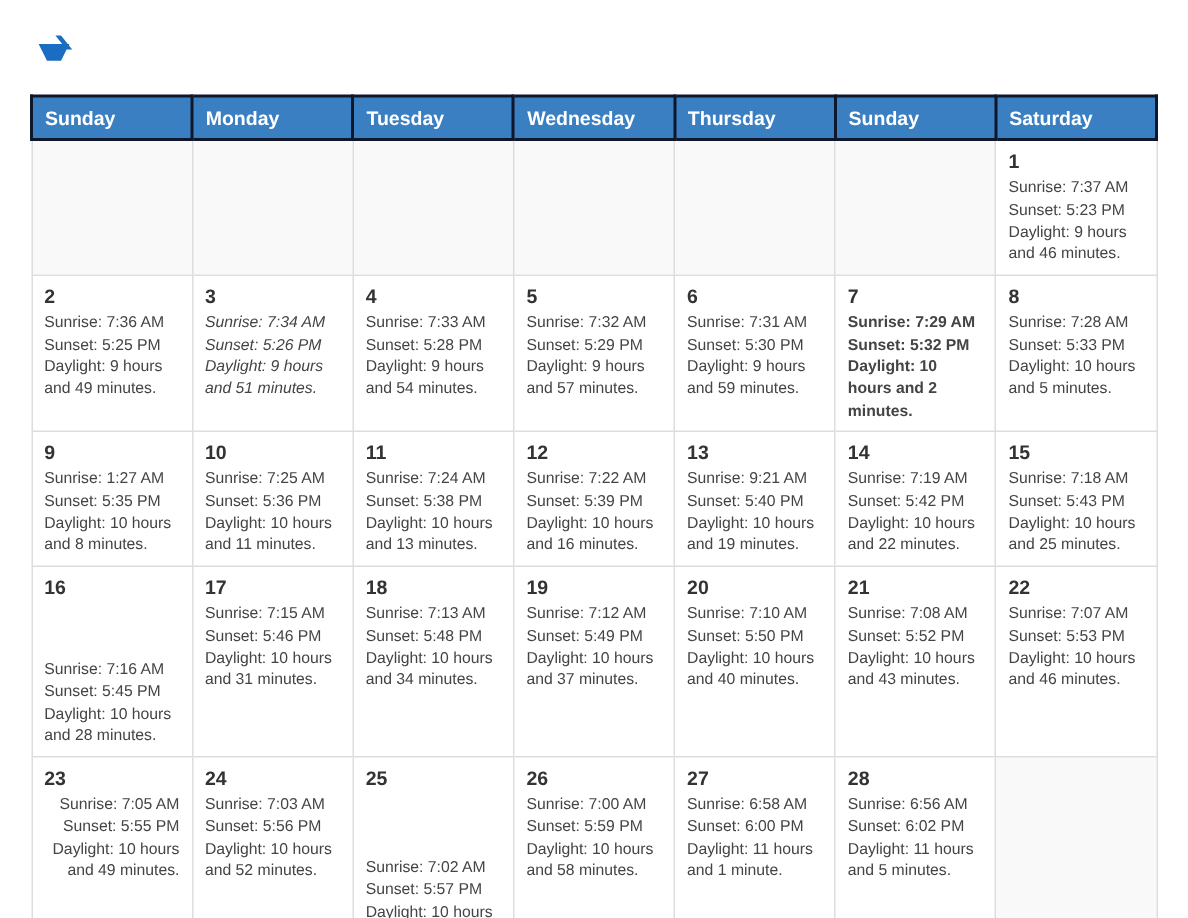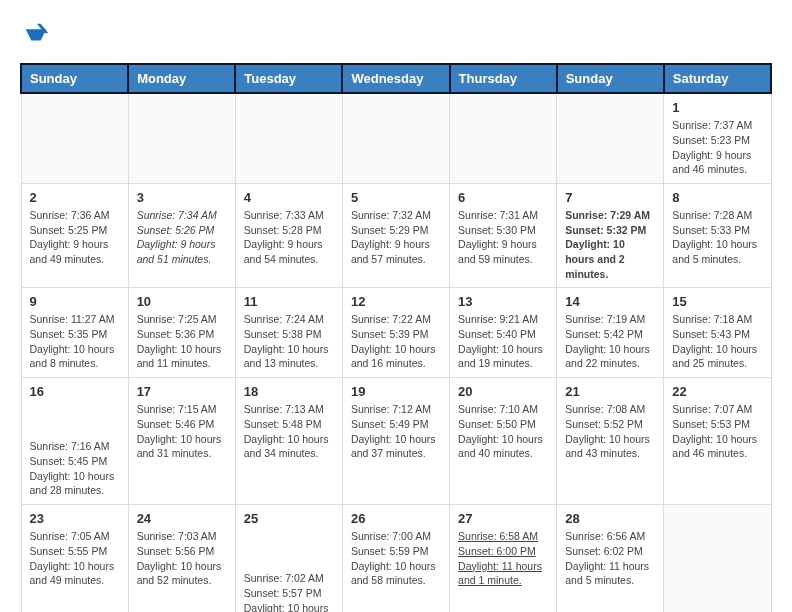--- a/index.html
+++ b/index.html
@@ -176,21 +176,21 @@
         <td>
           <span class="day-num">8</span>
           <div class="day-info" style="white-space: pre-line;">Sunrise: 7:28 AM
 Sunset: 5:33 PM
 Daylight: 10 hours and 5 minutes.</div>
         </td>
       </tr>
       <tr class="week-row">
         <td>
           <span class="day-num">9</span>
-          <div class="day-info" style="white-space: pre-line;">Sunrise: 11:27 AM
+          <div class="day-info" style="white-space: pre-line;">Sunrise: 1:27 AM
 Sunset: 5:35 PM
 Daylight: 10 hours and 8 minutes.</div>
         </td>
         <td>
           <span class="day-num">10</span>
           <div class="day-info" style="white-space: pre-line;">Sunrise: 7:25 AM
 Sunset: 5:36 PM
 Daylight: 10 hours and 11 minutes.</div>
         </td>
         <td>
@@ -264,21 +264,21 @@
         <td>
           <span class="day-num">22</span>
           <div class="day-info" style="white-space: pre-line;">Sunrise: 7:07 AM
 Sunset: 5:53 PM
 Daylight: 10 hours and 46 minutes.</div>
         </td>
       </tr>
       <tr class="week-row">
         <td>
           <span class="day-num">23</span>
-          <div class="day-info" style="white-space: pre-line;">Sunrise: 7:05 AM
+          <div class="day-info" style="white-space: pre-line; text-align: right;">Sunrise: 7:05 AM
 Sunset: 5:55 PM
 Daylight: 10 hours and 49 minutes.</div>
         </td>
         <td>
           <span class="day-num">24</span>
           <div class="day-info" style="white-space: pre-line;">Sunrise: 7:03 AM
 Sunset: 5:56 PM
 Daylight: 10 hours and 52 minutes.</div>
         </td>
         <td>
@@ -288,21 +288,21 @@
 Daylight: 10 hours and 55 minutes.</div>
         </td>
         <td>
           <span class="day-num">26</span>
           <div class="day-info" style="white-space: pre-line;">Sunrise: 7:00 AM
 Sunset: 5:59 PM
 Daylight: 10 hours and 58 minutes.</div>
         </td>
         <td>
           <span class="day-num">27</span>
-          <div class="day-info" style="white-space: pre-line; text-decoration: underline;">Sunrise: 6:58 AM
+          <div class="day-info" style="white-space: pre-line;">Sunrise: 6:58 AM
 Sunset: 6:00 PM
 Daylight: 11 hours and 1 minute.</div>
         </td>
         <td>
           <span class="day-num">28</span>
           <div class="day-info" style="white-space: pre-line;">Sunrise: 6:56 AM
 Sunset: 6:02 PM
 Daylight: 11 hours and 5 minutes.</div>
         </td>
         <td class="empty"></td>

